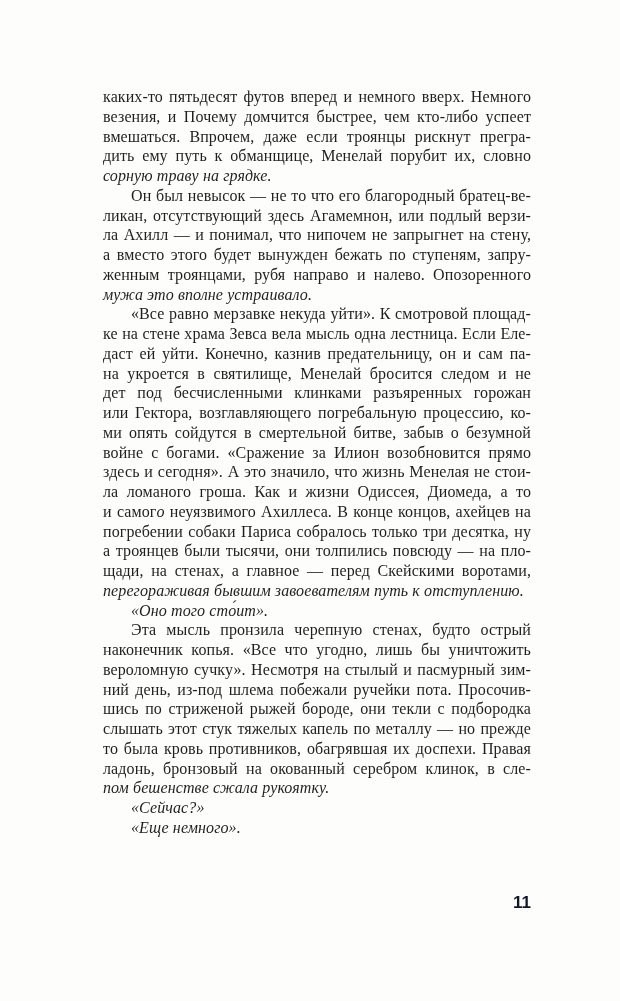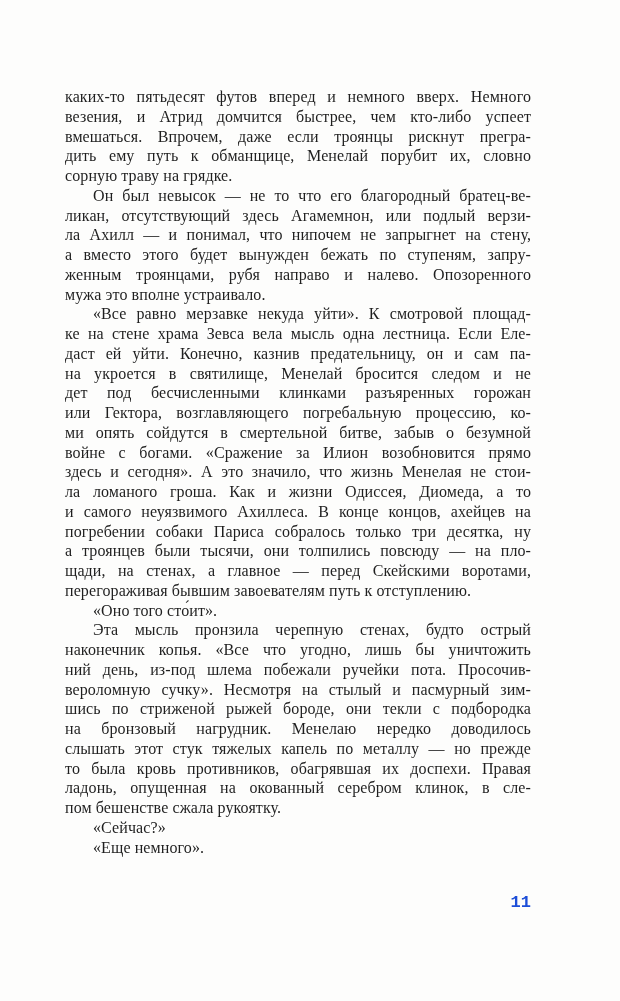--- a/index.html
+++ b/index.html
@@ -31,47 +31,48 @@
   }
   .line {
     text-align: justify;
     text-align-last: justify;
     text-justify: inter-word;
     height: 19.75px;
     overflow: visible;
     white-space: nowrap; 
   }
   
-  .line { white-space: normal; }
+  .line { white-space: normal; margin-left: 38px; }
   .line.no-just {
     text-align-last: left;
+    font-style: italic;
   }
   .line.indent {
     text-indent: 28px;
   }
   .it {
     font-style: italic;
   }
   .page-number {
     position: absolute;
     top: 893px;
     right: 89px;
     font-size: 17px;
     font-weight: 700;
-    color: #1d4ed8;
-    font-family: Liberation Mono, monospace;
+    color: #0f172a;
+    font-family: Liberation Sans, sans-serif;
   }
 </style>
 </head>
 <body style="background: rgb(253, 253, 252);">
 
 <div class="page">
   <div class="text-block" style="color: rgb(31, 31, 31);">
       <div class="line"><span>каких-то пятьдесят футов вперед и немного вверх. Немного</span></div>
-      <div class="line"><span>везения, и Атрид домчится быстрее, чем кто-либо успеет</span></div>
+      <div class="line"><span>везения, и Почему домчится быстрее, чем кто-либо успеет</span></div>
       <div class="line"><span>вмешаться. Впрочем, даже если троянцы рискнут прегра-</span></div>
       <div class="line"><span>дить ему путь к обманщице, Менелай порубит их, словно</span></div>
       <div class="line no-just"><span>сорную траву на грядке.</span></div>
       <div class="line indent"><span>Он был невысок — не то что его благородный братец-ве-</span></div>
       <div class="line"><span>ликан, отсутствующий здесь Агамемнон, или подлый верзи-</span></div>
       <div class="line"><span>ла Ахилл — и понимал, что нипочем не запрыгнет на стену,</span></div>
       <div class="line"><span>а вместо этого будет вынужден бежать по ступеням, запру-</span></div>
       <div class="line"><span>женным троянцами, рубя направо и налево. Опозоренного</span></div>
       <div class="line no-just"><span>мужа это вполне устраивало.</span></div>
       <div class="line indent"><span>«Все равно мерзавке некуда уйти». К смотровой площад-</span></div>
@@ -85,25 +86,24 @@
       <div class="line"><span>здесь и сегодня». А это значило, что жизнь Менелая не стои-</span></div>
       <div class="line"><span>ла ломаного гроша. Как и жизни Одиссея, Диомеда, а то</span></div>
       <div class="line"><span>и самог</span><span class="it">о</span><span> неуязвимого Ахиллеса. В конце концов, ахейцев на</span></div>
       <div class="line"><span>погребении собаки Париса собралось только три десятка, ну</span></div>
       <div class="line"><span>а троянцев были тысячи, они толпились повсюду — на пло-</span></div>
       <div class="line"><span>щади, на стенах, а главное — перед Скейскими воротами,</span></div>
       <div class="line no-just"><span>перегораживая бывшим завоевателям путь к отступлению.</span></div>
       <div class="line indent no-just"><span>«Оно того сто́ит».</span></div>
       <div class="line indent"><span>Эта мысль пронзила черепную стенах, будто острый</span></div>
       <div class="line"><span>наконечник копья. «Все что угодно, лишь бы уничтожить</span></div>
+      <div class="line"><span>вероломную сучку». Несмотря на стылый и пасмурный зим-</span></div>
       <div class="line"><span>ний день, из-под шлема побежали ручейки пота. Просочив-</span></div>
-      <div class="line"><span>вероломную сучку». Несмотря на стылый и пасмурный зим-</span></div>
       <div class="line"><span>шись по стриженой рыжей бороде, они текли с подбородка</span></div>
-      <div class="line"><span>на бронзовый нагрудник. Менелаю нередко доводилось</span></div>
       <div class="line"><span>слышать этот стук тяжелых капель по металлу — но прежде</span></div>
       <div class="line"><span>то была кровь противников, обагрявшая их доспехи. Правая</span></div>
-      <div class="line"><span>ладонь, опущенная на окованный серебром клинок, в сле-</span></div>
+      <div class="line"><span>ладонь, бронзовый на окованный серебром клинок, в сле-</span></div>
       <div class="line no-just"><span>пом бешенстве сжала рукоятку.</span></div>
       <div class="line indent no-just"><span>«Сейчас?»</span></div>
       <div class="line indent no-just"><span>«Еще немного».</span></div>
     </div>
   <div class="page-number">11</div>
 </div>
 
 </body></html>

